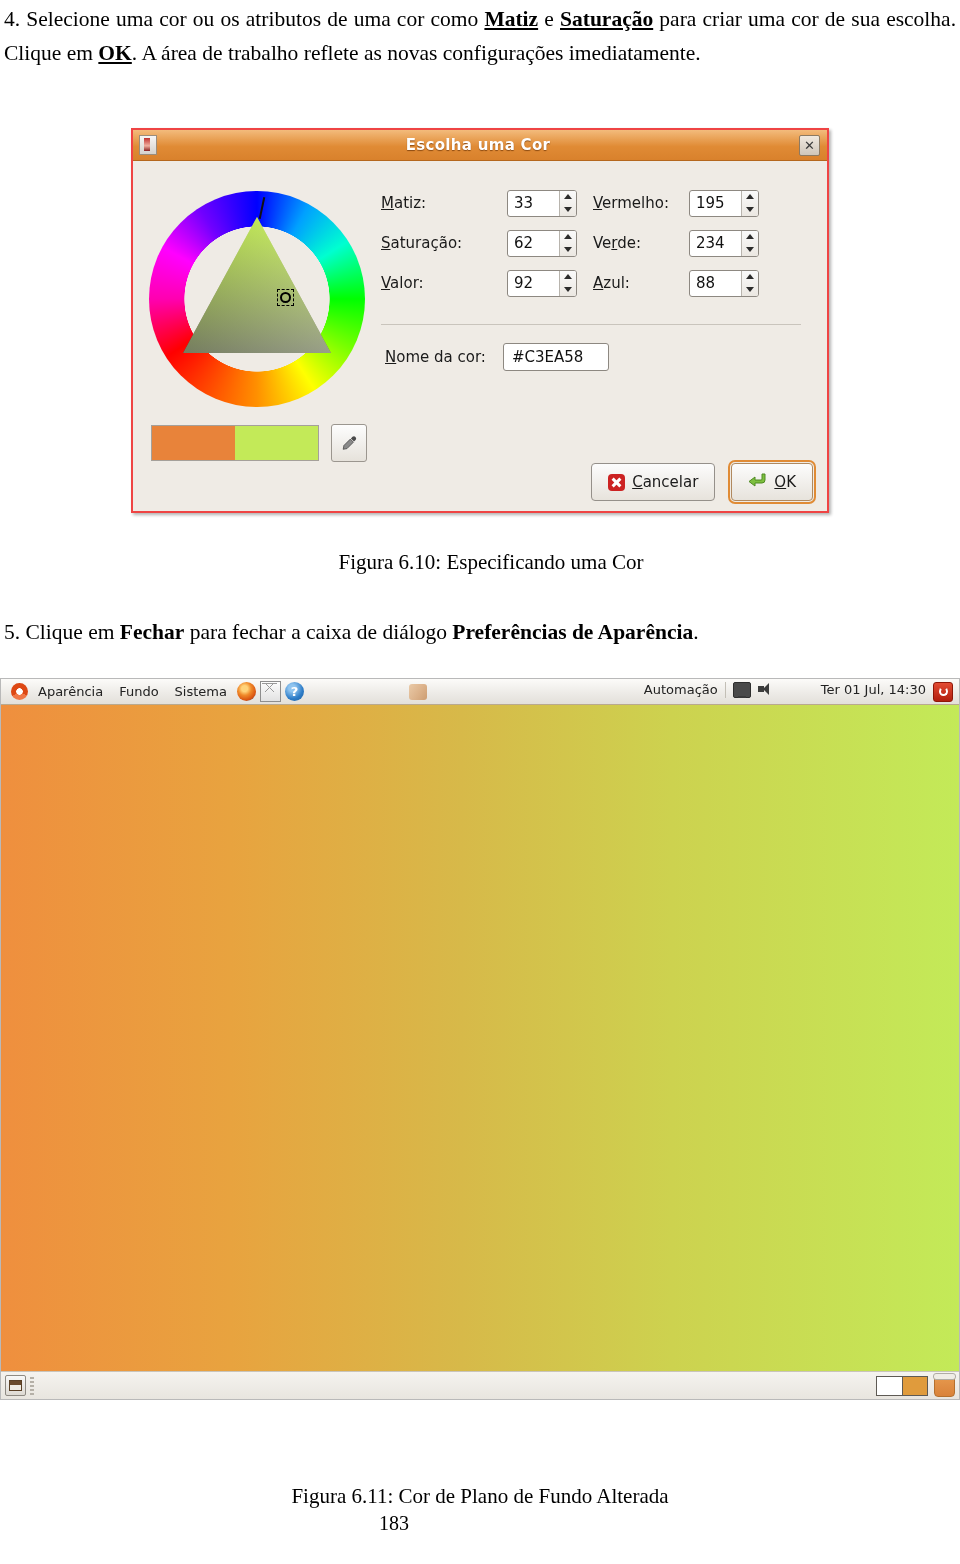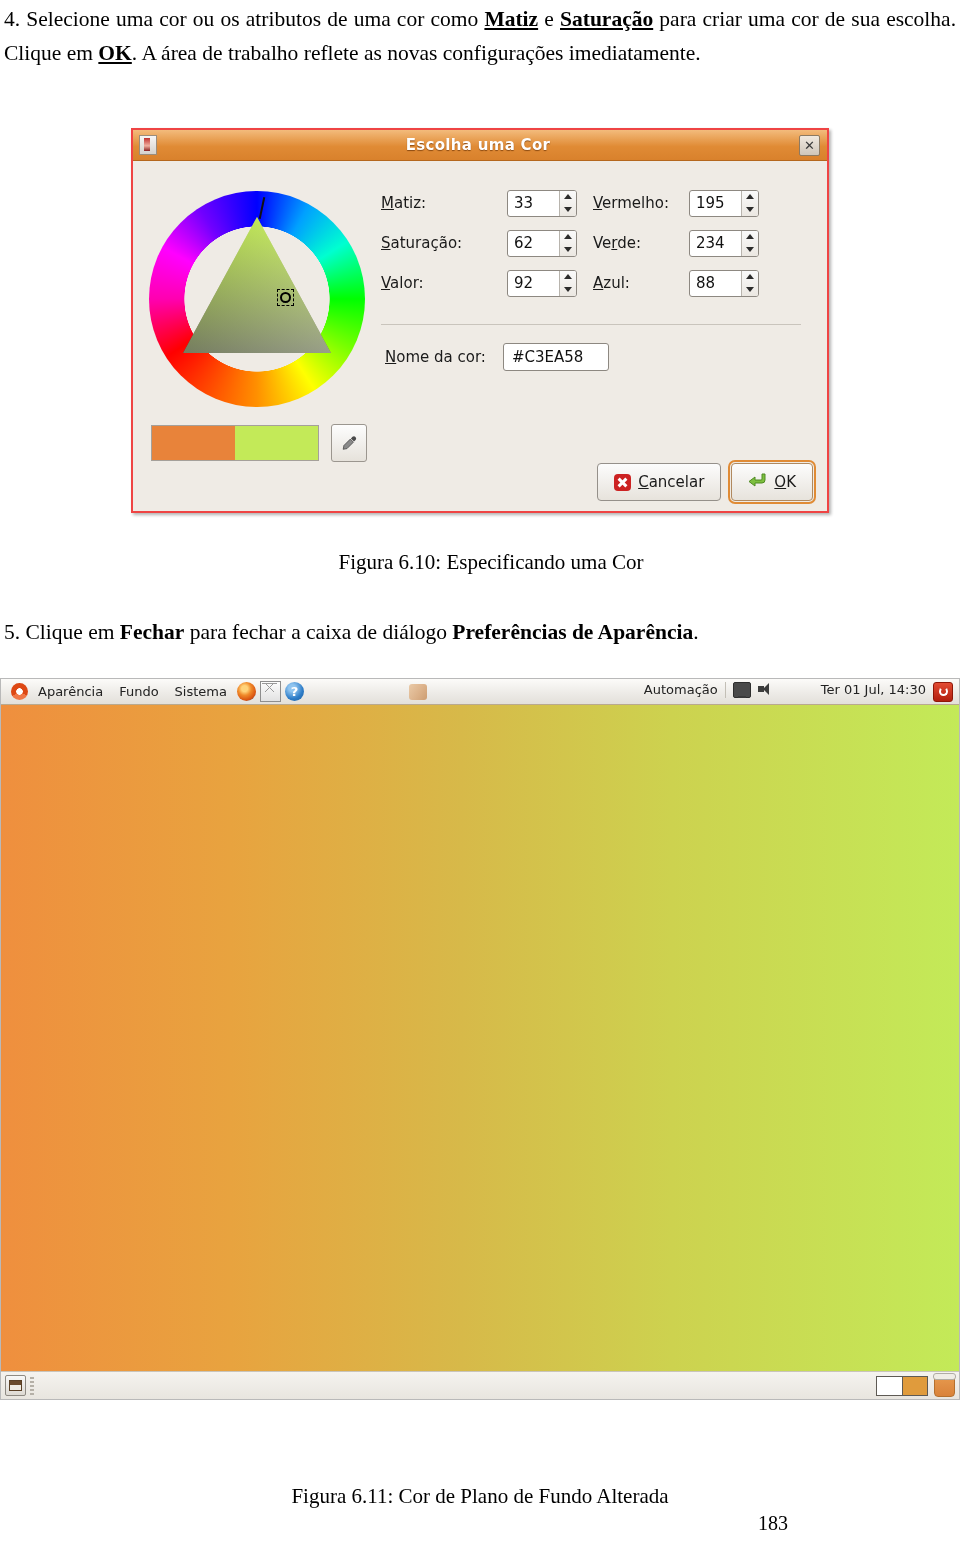--- a/index.html
+++ b/index.html
@@ -42,21 +42,21 @@
     top: 615px; left: 4px; right: 4px;
     font-family: "Liberation Serif", serif;
     font-size: 21.5px;
     line-height: 34px;
     color: #000;
   }
 
   #page-number {
     position: absolute;
     top: 1512px; left: 0; width: 788px;
-    text-align: right;
+    text-align: center;
     font-size: 20px;
     color: #000;
   }
 
   
   #color-dialog {
     position: absolute;
     left: 131px; top: 128px;
     width: 698px; height: 385px;
     background: #efebe5;
@@ -250,21 +250,21 @@
     border-radius: 3px;
     display: flex; align-items: center;
     padding-left: 8px;
     font-size: 15px; color: #111;
     box-sizing: border-box;
   }
 
   #dialog-buttons {
     position: absolute;
     right: 14px; bottom: 14px;
-    display: flex; gap: 10px;
+    display: flex; gap: 16px;
   }
   .dlg-btn {
     height: 36px;
     padding: 0 16px;
     background: linear-gradient(#fcfcfc,#e7e3dc);
     border: 1px solid #95908a;
     border-radius: 4px;
     display: flex; align-items: center; gap: 7px;
     font-size: 15px; color: #1a1a1a;
   }

